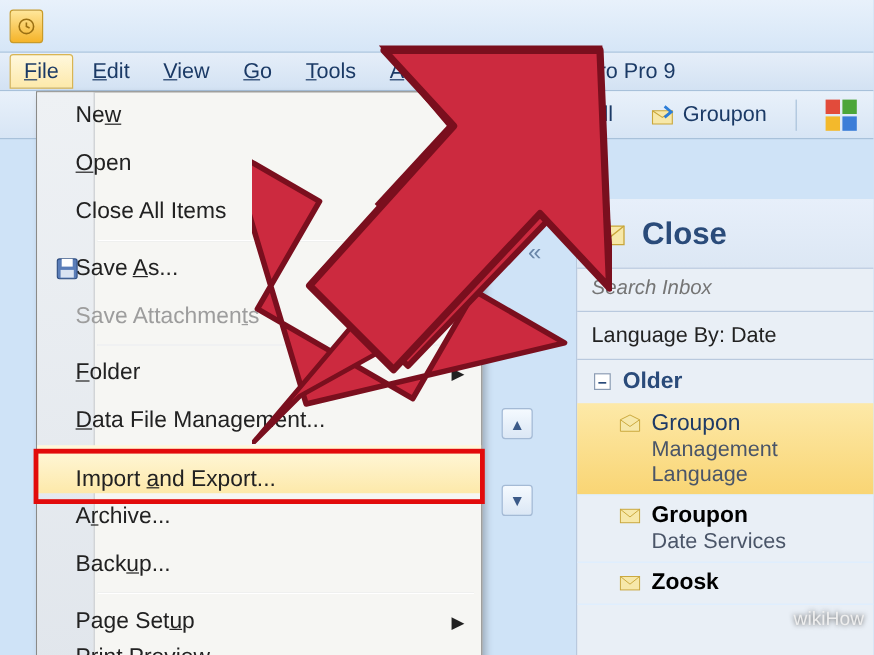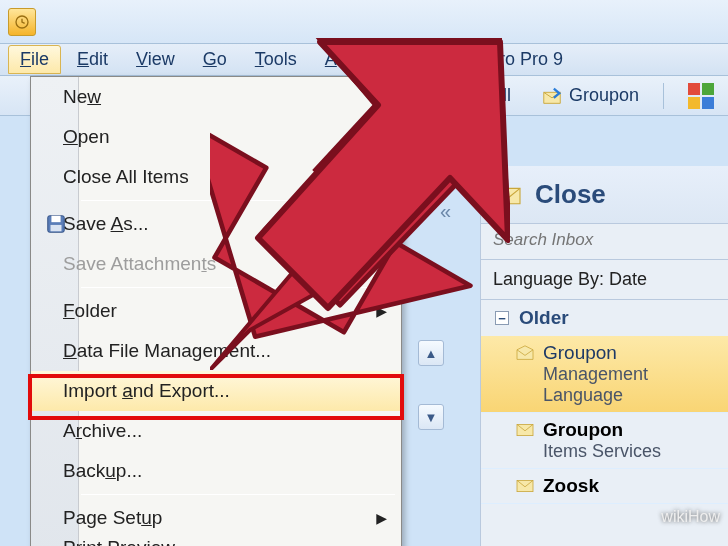--- a/index.html
+++ b/index.html
@@ -20,21 +20,21 @@
 .color-squares span:nth-child(1){background:#e24b3b;} .color-squares span:nth-child(2){background:#4ca63a;} .color-squares span:nth-child(3){background:#f3b92c;} .color-squares span:nth-child(4){background:#3b7dd8;}
 .tool-icon { width:22px; height:22px; }
 
 
 .dropdown { position: absolute; top: 76px; left: 30px; width: 372px; background: #f6f6f3; border: 1px solid #8a8a88; box-shadow: 3px 3px 6px rgba(0,0,0,0.25); z-index: 10; }
 .dd-gutter { position:absolute; top:0; bottom:0; left:0; width:48px; background: linear-gradient(#eef1f4,#e1e6ec); border-right: 1px solid #c8cbd0; }
 .dd-item { position: relative; height: 40px; display:flex; align-items:center; padding-left: 32px; font-size: 19px; color:#222; cursor:pointer; }
 .dd-item.disabled { color:#9d9d9d; cursor:default; }
 .dd-sep { height:1px; margin: 3px 6px 3px 50px; background:#c7cbd0; border-bottom:1px solid #fff; }
 .dd-item .arrow { margin-left:auto; margin-right:14px; font-size:14px; color:#222; }
-.dd-item.highlight { background: linear-gradient(#fff8dd,#fde9aa); }
+.dd-item.highlight { background: linear-gradient(#fff8dd,#fde9aa); align-items: flex-end; }
 .dd-highlight-frame { position:absolute; border: 4px solid #e20b0b; pointer-events:none; z-index: 11; }
 .dd-icon { position:absolute; left:14px; width:22px; height:22px; }
 
 
 .right-panel { position:absolute; left: 480px; top: 166px; right:0; bottom:0; background:#e9eff6; border-left:1px solid #b9c9de; }
 .collapse-chevrons { position:absolute; left: 440px; top:200px; color:#6a86a8; font-size:20px; }
 .inbox-header { height: 58px; background: linear-gradient(#e7effa,#dce7f4); border-bottom:1px solid #b9c9de; display:flex; align-items:center; padding-left:14px; gap:12px; }
 .inbox-header .ico { width:28px; height:22px; }
 .inbox-title { font-size: 26px; font-weight: 700; color:#2a4b7a; }
 .search-box { height: 36px; border-bottom:1px solid #b9c9de; padding: 6px 12px; }
@@ -203,21 +203,21 @@
   </div>
 
   <div class="msg-row">
     <div class="msg-from bold">
         <svg class="ico" viewBox="0 0 24 20">
           <rect x="2" y="3" width="20" height="14" fill="#f7e8a9" stroke="#c9a63a"></rect>
           <path d="M2 3l10 8 10-8" fill="none" stroke="#c9a63a"></path>
         </svg>
         <span>Groupon</span>
       </div>
-    <div class="msg-subj">Items Services</div>
+    <div class="msg-subj">Date Services</div>
   </div>
 
   <div class="msg-row">
     <div class="msg-from bold">
         <svg class="ico" viewBox="0 0 24 20">
           <rect x="2" y="3" width="20" height="14" fill="#f7e8a9" stroke="#c9a63a"></rect>
           <path d="M2 3l10 8 10-8" fill="none" stroke="#c9a63a"></path>
         </svg>
         <span>Zoosk</span>
       </div>

